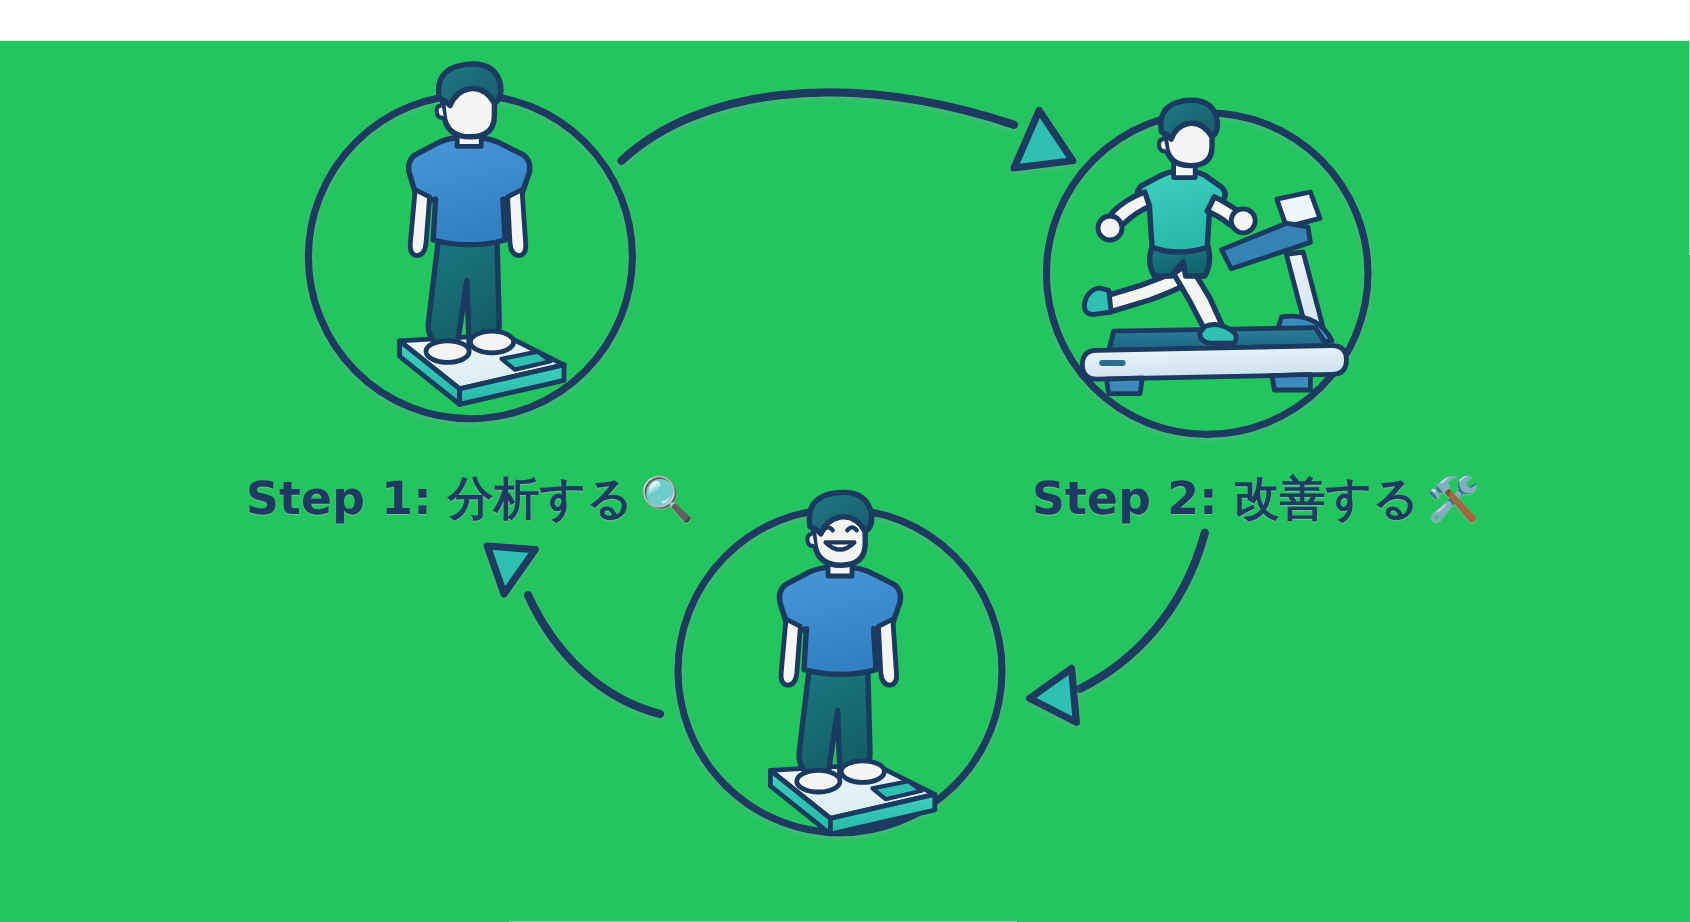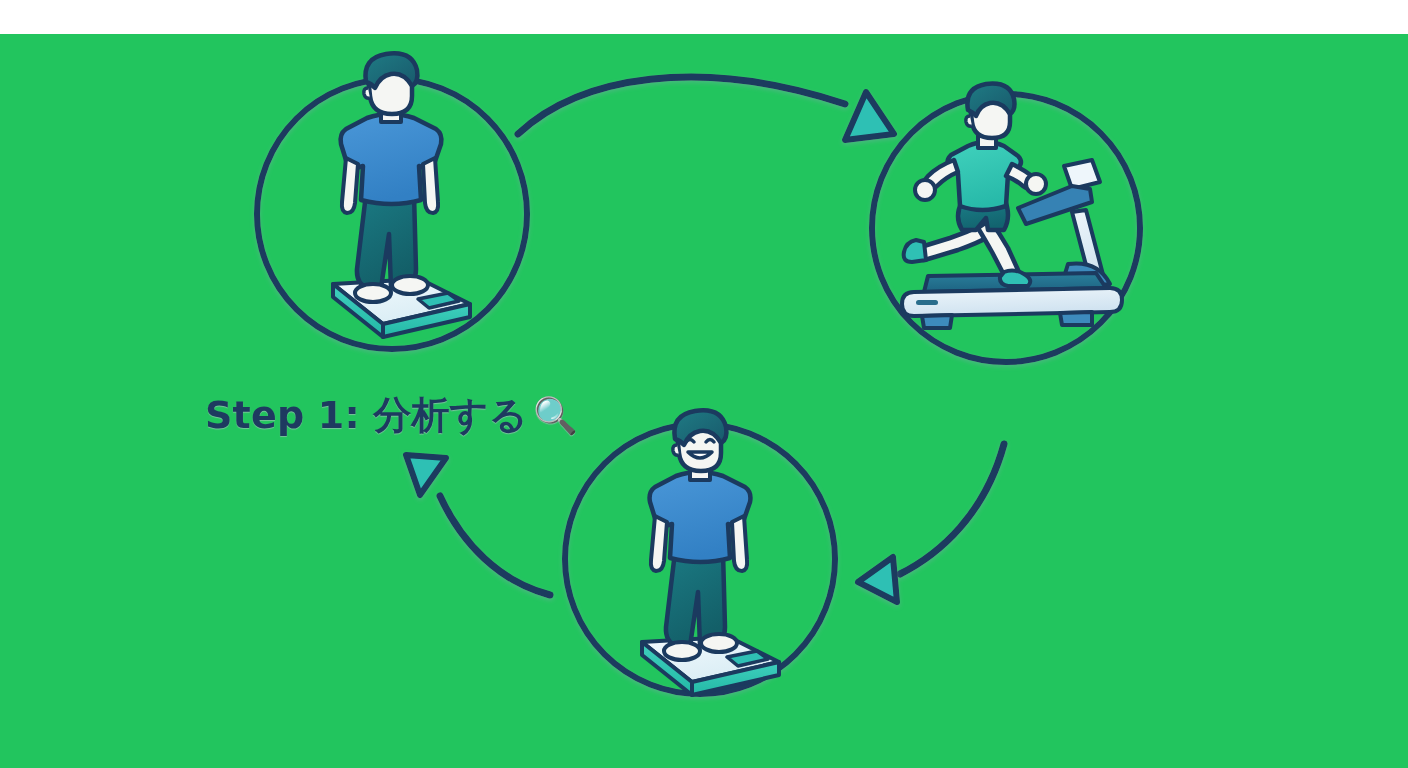--- a/index.html
+++ b/index.html
@@ -220,15 +220,18 @@
         <path d="M 706,408 Q 710,403 714,408" fill="none" stroke="#1b3a5f" stroke-width="3.5" stroke-linecap="round"></path>
         <path d="M 688,418 Q 700,430 712,418 Z" fill="#ffffff" stroke="#1b3a5f" stroke-width="3.5" stroke-linejoin="round"></path>
       </g>
     </g>
   </svg>
 
   <div class="step-label" id="label-1">
     <span>Step 1: 分析する</span><span class="emoji">🔍</span>
   </div>
 
+  <div class="step-label" id="label-2">
+    <span>Step 2: 改善する</span><span class="emoji">🛠️</span>
+  </div>
 
 
 </div>
 
 </body></html>

